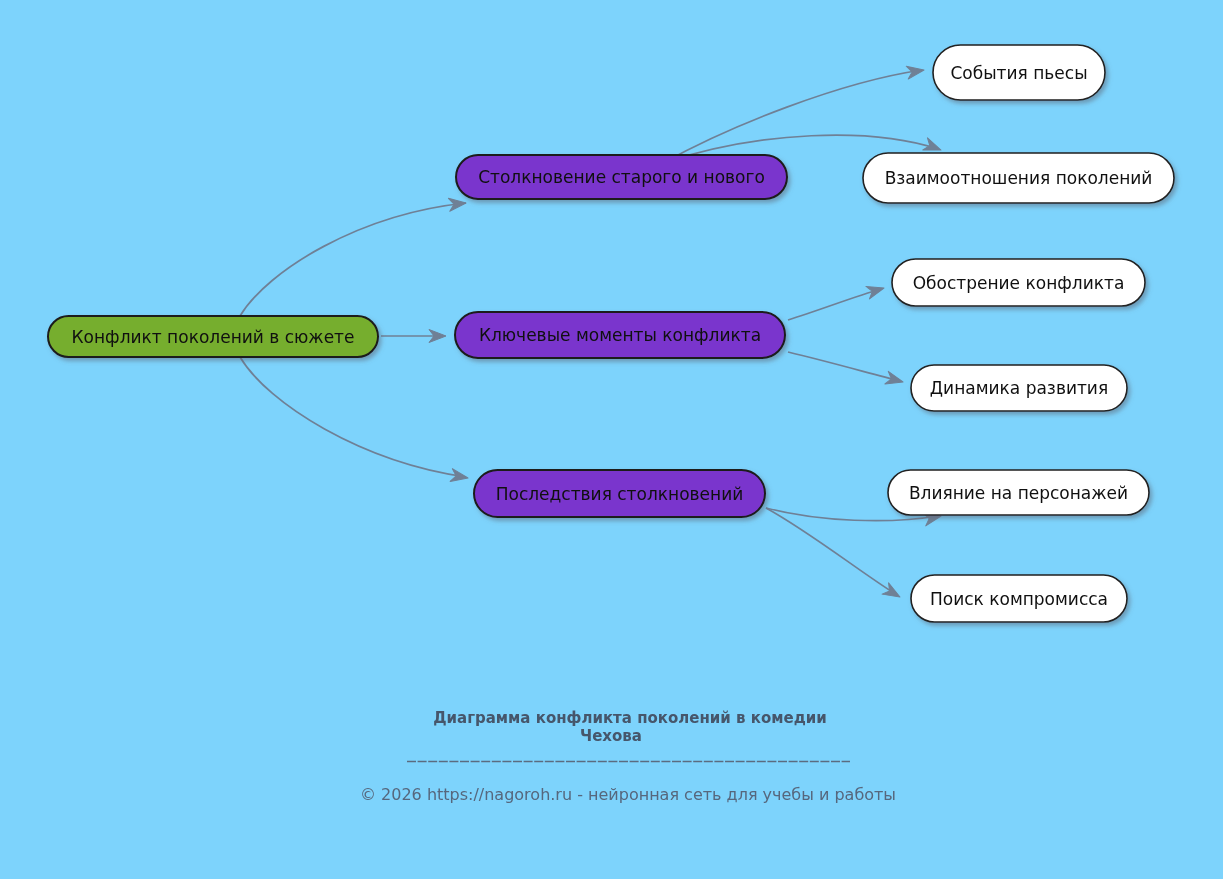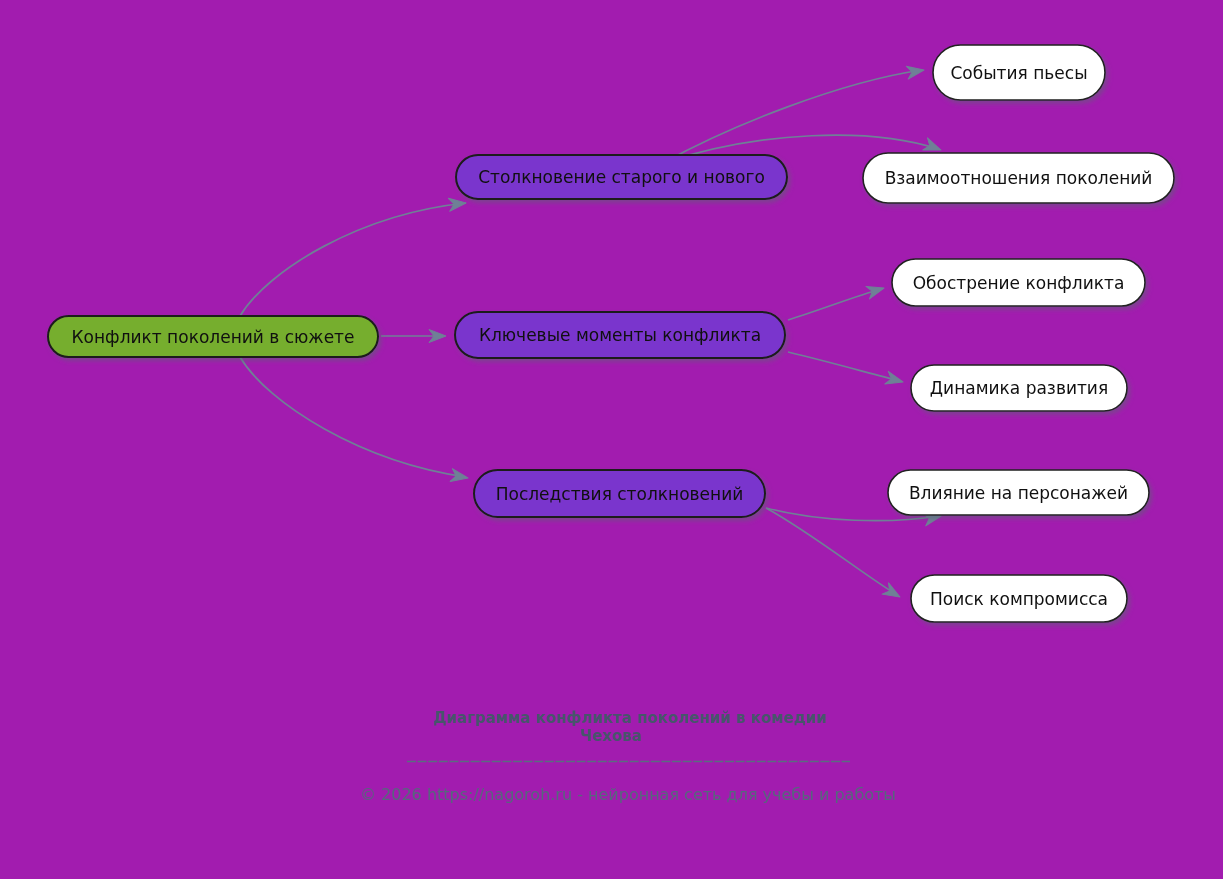--- a/index.html
+++ b/index.html
@@ -4,21 +4,21 @@
 <style>
   html, body {
     margin: 0;
     padding: 0;
     background: #ffffff;
   }
   #canvas {
     position: relative;
     width: 1223px;
     height: 879px;
-    background: #a21caf;
+    background: #7dd3fc;
     overflow: hidden;
     font-family: "DejaVu Sans", sans-serif;
   }
   #diagram-svg {
     position: absolute;
     left: 0;
     top: 0;
     width: 1223px;
     height: 879px;
     display: block;

